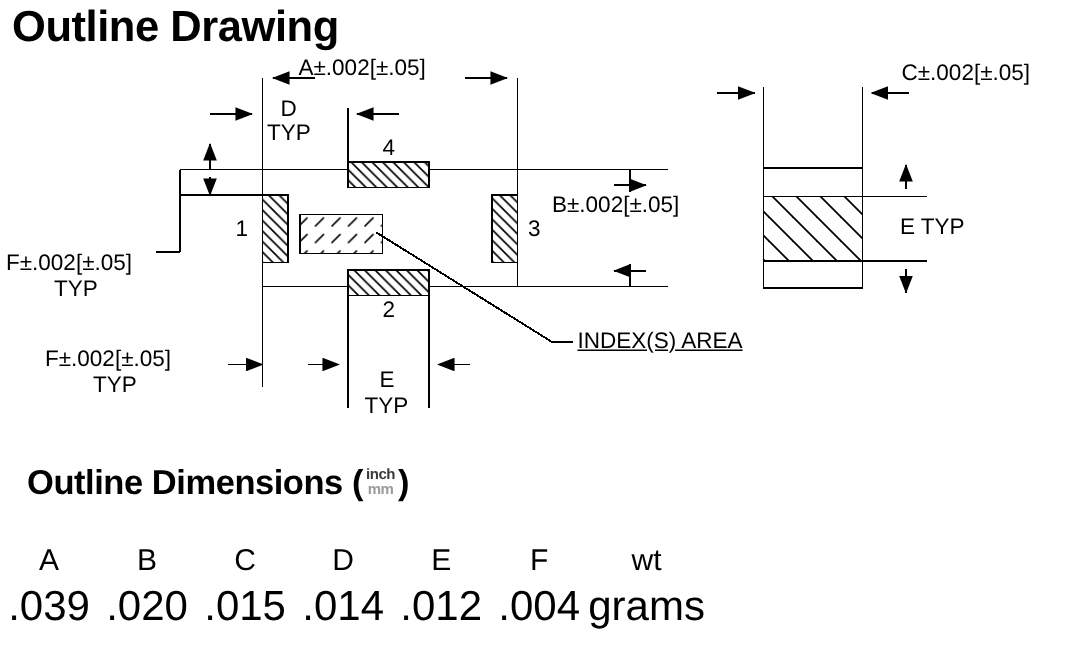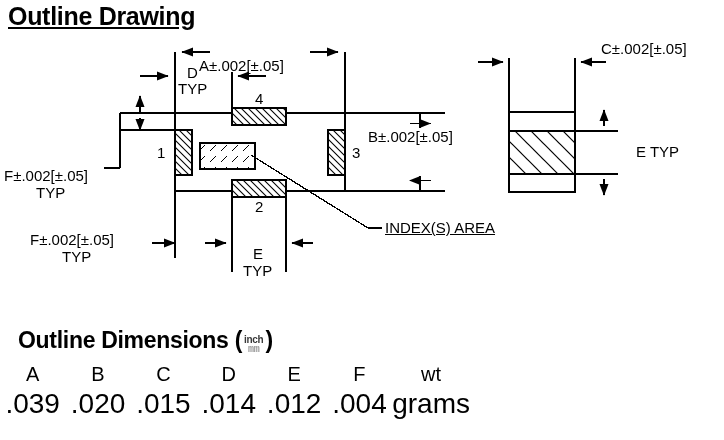--- a/index.html
+++ b/index.html
@@ -1,25 +1,25 @@
 <!DOCTYPE html>
 <html><head>
 <meta charset="utf-8">
 <style>
   html,body{margin:0;padding:0;background:#ffffff;}
   body{width:724px;height:440px;position:relative;overflow:hidden;
        font-family:"Liberation Sans",sans-serif;color:#000;}
   .abs{position:absolute;}
-  #title{left:8px;top:2px;font-size:25px;font-weight:bold;letter-spacing:-0.3px;text-decoration:underline;}
-  #dimTitle{left:18px;top:327px;font-size:23px;font-weight:bold;letter-spacing:-0.3px;
-            display:flex;align-items:flex-end;}
+  #title{left:8px;top:2px;font-size:29px;font-weight:bold;letter-spacing:-0.3px;}
+  #dimTitle{left:18px;top:308px;font-size:23px;font-weight:bold;letter-spacing:-0.3px;
+            display:flex;align-items:center;}
   .frac{display:inline-flex;flex-direction:column;align-items:center;
         font-weight:bold;line-height:0.95;margin:0 2px;color:#8a8a8a;}
   .frac .num{font-size:10px;color:#3a3a3a;}
-  .frac .den{font-size:10px;color:#9a9a9a;font-family:Liberation Mono, monospace;}
+  .frac .den{font-size:10px;color:#9a9a9a;}
   .paren{font-size:23px;font-weight:bold;}
   svg{position:absolute;left:0;top:0;}
   .lbl{position:absolute;font-size:15px;white-space:nowrap;letter-spacing:0px;}
   #table{position:absolute;left:0;top:362px;width:470px;}
   #table table{border-collapse:collapse;width:470px;}
   #table td{font-size:28px;text-align:center;padding:1px 0;white-space:nowrap;}
   #table tr.hdr td{font-size:20px;}
   .cw{width:14.28%;}
 </style>
 </head>
@@ -122,21 +122,21 @@
     <line x1="581" y1="62" x2="606" y2="62" marker-start="url(#arrL)"></line>
 
     <line x1="575" y1="131" x2="618" y2="131"></line>
     <line x1="575" y1="174" x2="618" y2="174"></line>
 
     <line x1="604" y1="110" x2="604" y2="126" marker-end="url(#arrR)" transform="rotate(180 604 118)"></line>
     <line x1="604" y1="179" x2="604" y2="195" marker-end="url(#arrR)"></line>
   </g>
 </svg>
 
-<div class="lbl" style="left:199px;top:57px;">A±.002[±.05]</div>
+<div class="lbl" style="left:199px;top:37px;">A±.002[±.05]</div>
 
 <div class="lbl" style="left:187px;top:64px;">D</div>
 <div class="lbl" style="left:178px;top:80px;">TYP</div>
 
 <div class="lbl" style="left:255px;top:90px;">4</div>
 <div class="lbl" style="left:255px;top:198px;">2</div>
 <div class="lbl" style="left:157px;top:144px;">1</div>
 <div class="lbl" style="left:352px;top:144px;">3</div>
 
 <div class="lbl" style="left:368px;top:128px;">B±.002[±.05]</div>
@@ -146,21 +146,21 @@
 
 <div class="lbl" style="left:30px;top:231px;">F±.002[±.05]</div>
 <div class="lbl" style="left:62px;top:248px;">TYP</div>
 
 <div class="lbl" style="left:253px;top:245px;">E</div>
 <div class="lbl" style="left:243px;top:262px;">TYP</div>
 
 <div class="lbl" style="left:385px;top:219px;text-decoration:underline;">INDEX(S) AREA</div>
 
 <div class="lbl" style="left:601px;top:40px;">C±.002[±.05]</div>
-<div class="lbl" style="left:600px;top:143px;margin-left:36px;">E  TYP</div>
+<div class="lbl" style="left:600px;top:143px;">E  TYP</div>
 
 <div class="abs" id="dimTitle">
   <span>Outline Dimensions (</span>
   <span class="frac">
     <span class="num">inch</span>
     <span class="den">mm</span>
   </span>
   <span class="paren">)</span>
 </div>
 

